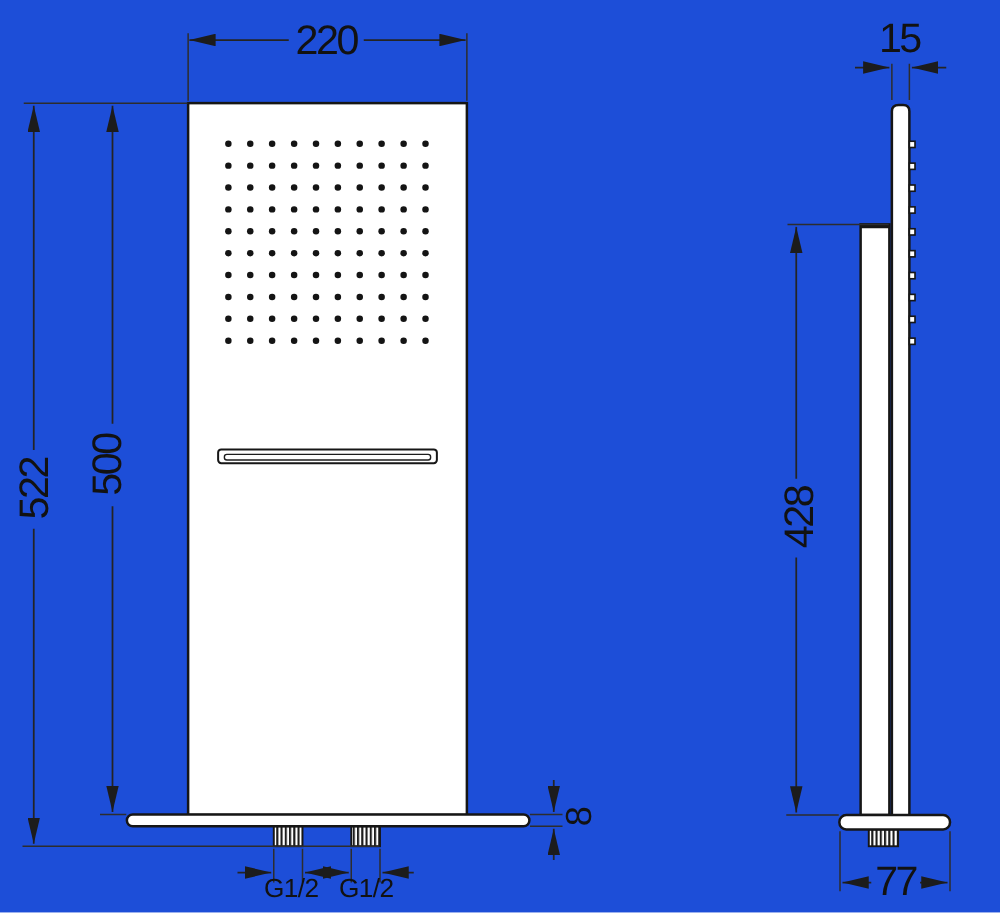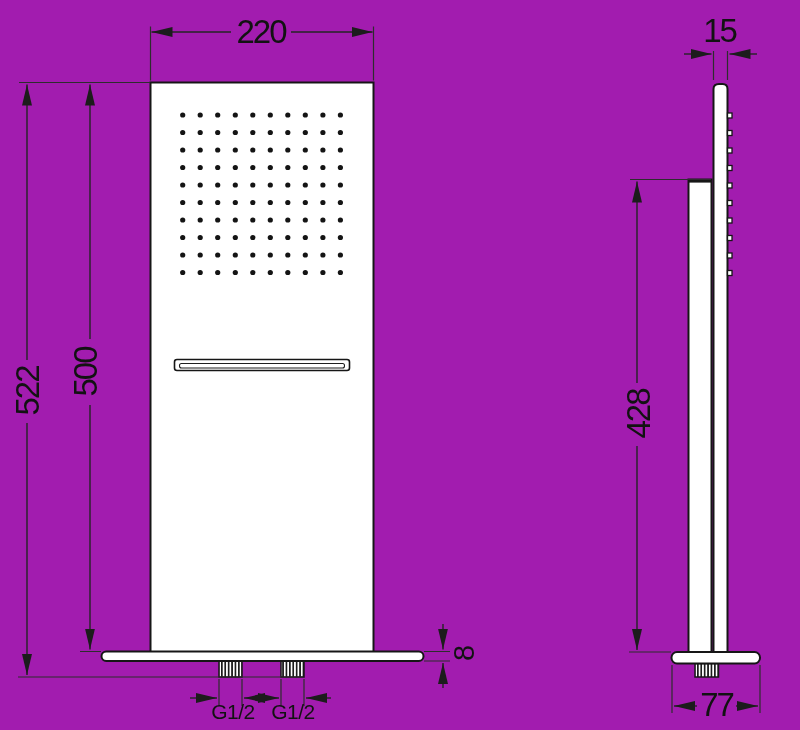--- a/index.html
+++ b/index.html
@@ -1,16 +1,16 @@
 <!DOCTYPE html>
 <html><head>
 <meta charset="utf-8">
 <style>
   html, body { margin: 0; padding: 0; background: #ffffff; }
-  .canvas { width: 800px; height: 730px; background: #a21caf; position: relative; }
+  .canvas { width: 800px; height: 730px; background: #1d4ed8; position: relative; }
   svg { display: block; }
   .obj  { fill: #ffffff; stroke: #161616; stroke-width: 2; }
   .obj2 { fill: #ffffff; stroke: #161616; stroke-width: 1.6; }
   .objthin { fill: #ffffff; stroke: #1d1d1d; stroke-width: 1.1; }
   .thr  { fill: url(#thr); stroke: #161616; stroke-width: 1.5; }
   .ext  { fill: none; stroke: #2d2d2d; stroke-width: 1.2; }
   .dim  { fill: none; stroke: #242424; stroke-width: 1.4; }
   .thick { fill: none; stroke: #161616; stroke-width: 3.2; }
   text { font-family: "Liberation Sans", sans-serif; fill: #121212; }
   .num { font-size: 33px; letter-spacing: -2px; text-anchor: middle; dominant-baseline: central; }

